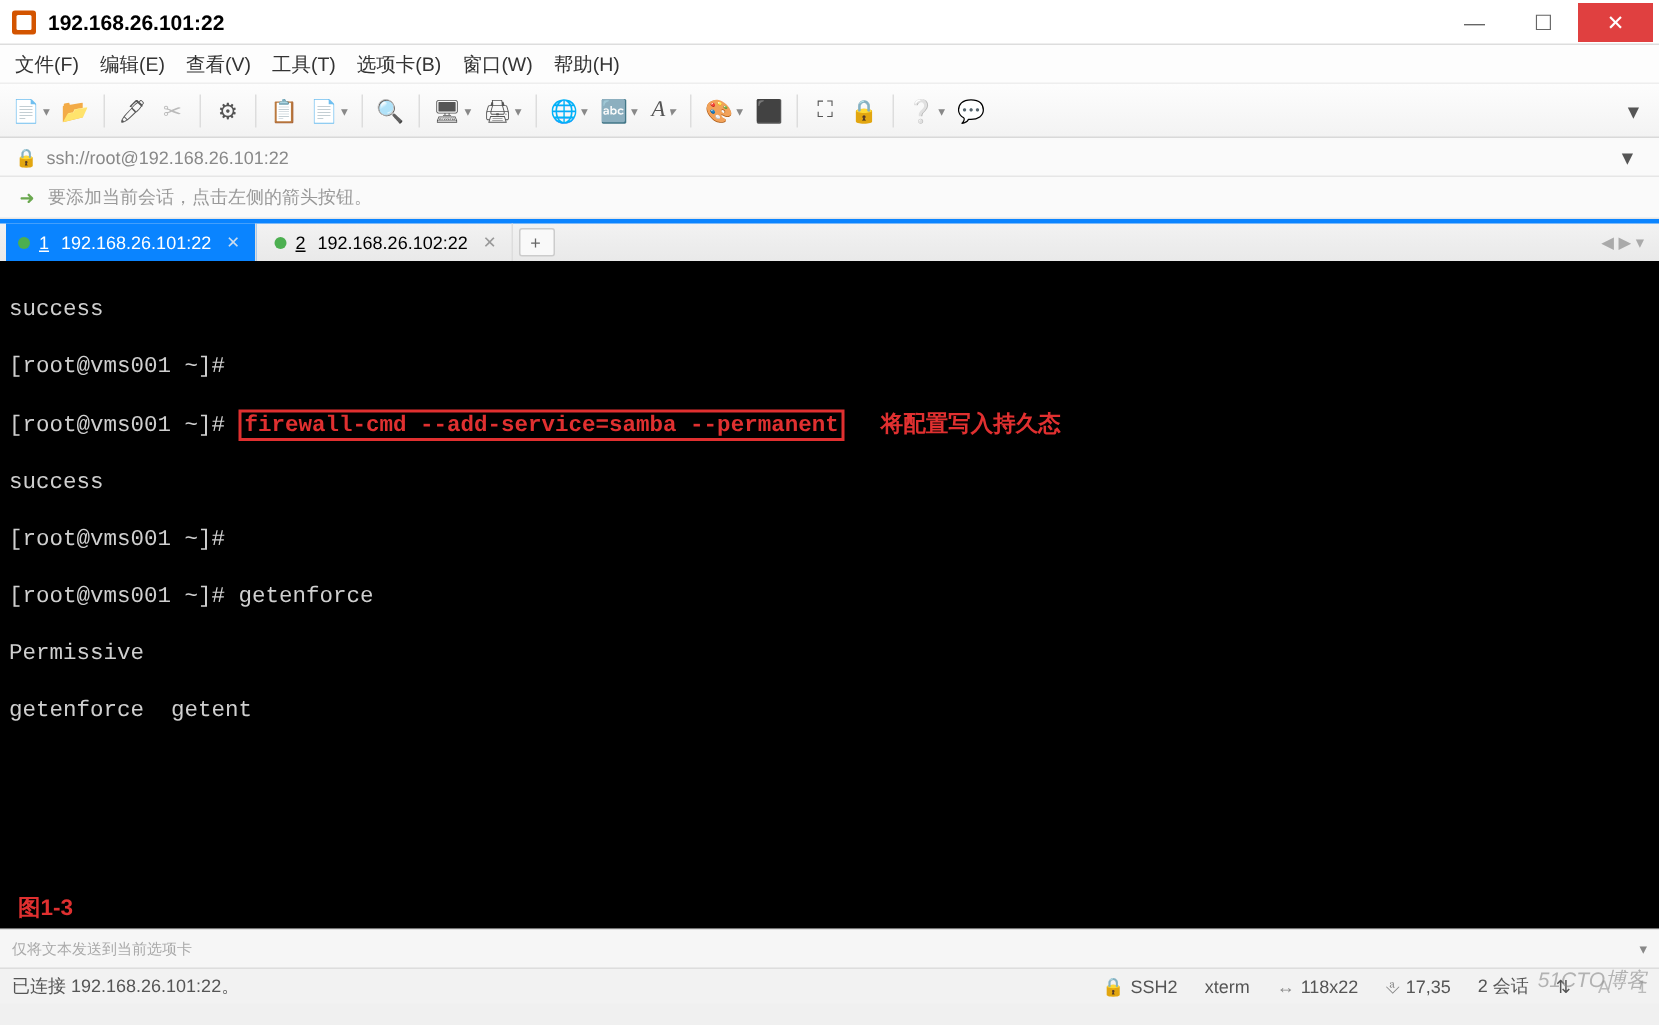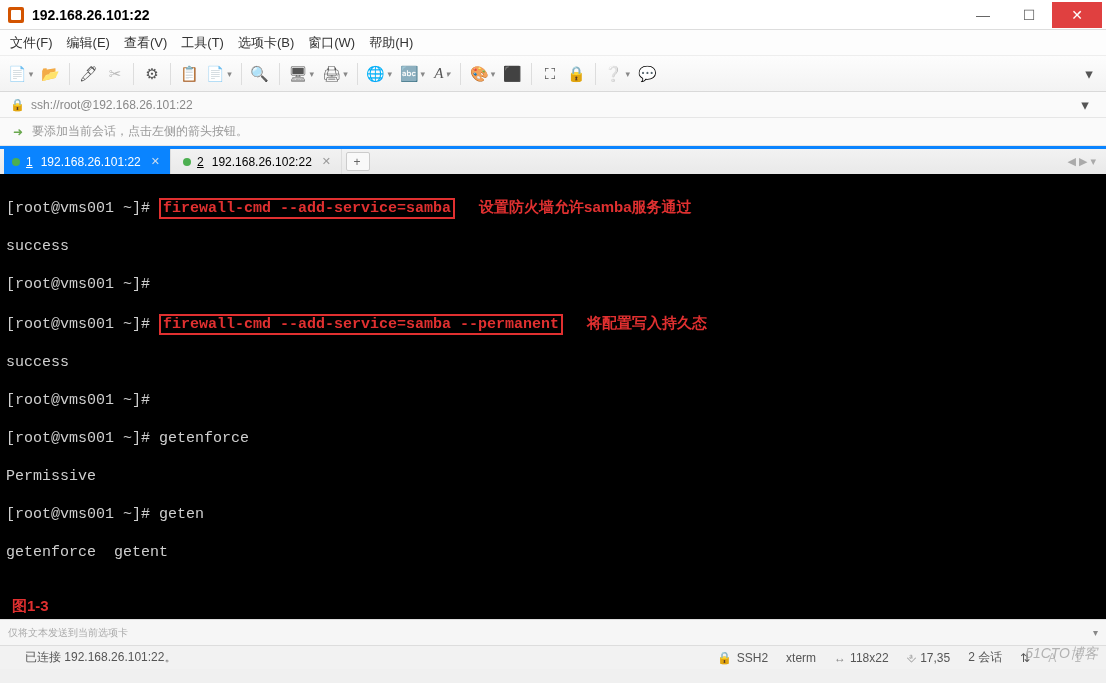--- a/index.html
+++ b/index.html
@@ -44,21 +44,21 @@
 .red { color: #e03030; font-weight: bold; }
 .box { border: 2px solid #e03030; padding: 0 2px; }
 .note { color: #e03030; font-weight: bold; margin-left: 24px; font-family: "Microsoft YaHei", sans-serif; font-size: 15px; }
 .figlabel { position: absolute; bottom: 4px; left: 12px; color: #e03030; font-weight: bold; font-family: "Microsoft YaHei", sans-serif; }
 .watermark { position: absolute; right: 8px; bottom: 20px; color: #888; font-size: 14px; font-style: italic; opacity: 0.6; pointer-events: none; margin-top: 16px; }
 
 .sendbar { height: 26px; background: #f6f6f6; border-top: 1px solid #ddd; display: flex; align-items: center; padding: 0 8px; color: #aaa; font-size: 10px; }
 .sendbar .field { flex: 1; }
 .sendbar .to { color: #888; }
 
-.statusbar { height: 24px; background: #f2f2f2; border-top: 1px solid #ddd; display: flex; align-items: center; padding: 0 25px; font-size: 12px; color: #555; gap: 18px; }
+.statusbar { height: 24px; background: #f2f2f2; border-top: 1px solid #ddd; display: flex; align-items: center; padding: 0 8px; font-size: 12px; color: #555; gap: 18px; }
 .statusbar .spacer { flex: 1; }
 .statusbar .seg { display: flex; align-items: center; gap: 4px; }
 .statusbar .ico { color: #888; font-size: 12px; }
 </style>
 </head>
 <body>
 
 <div class="titlebar">
   <span class="icon-app"></span>
   <span class="title">192.168.26.101:22</span>
@@ -133,29 +133,27 @@
     <span class="dot"></span>
     <span class="num">2</span>
     <span>192.168.26.102:22</span>
     <span class="close-x">✕</span>
   </div>
   <div class="tab add">+</div>
   <div class="navarrows">◀ ▶ ▾</div>
 </div>
 
 <div class="terminal">
-<div class="line"><span class="pw">[root@vms001 ~]# </span><span class="box red">firewall-cmd --add-service=samba</span><span class="note">设置防火墙允许samba服务通过</span></div>
 <div class="line pw">success</div>
 <div class="line pw">[root@vms001 ~]# </div>
 <div class="line"><span class="pw">[root@vms001 ~]# </span><span class="box red">firewall-cmd --add-service=samba --permanent</span><span class="note">将配置写入持久态</span></div>
 <div class="line pw">success</div>
 <div class="line pw">[root@vms001 ~]# </div>
 <div class="line pw">[root@vms001 ~]# getenforce</div>
 <div class="line pw">Permissive</div>
-<div class="line pw">[root@vms001 ~]# geten</div>
 <div class="line pw">getenforce  getent</div>
 
 
 
 
 
 
 <div class="figlabel">图1-3</div>
 </div>
 

